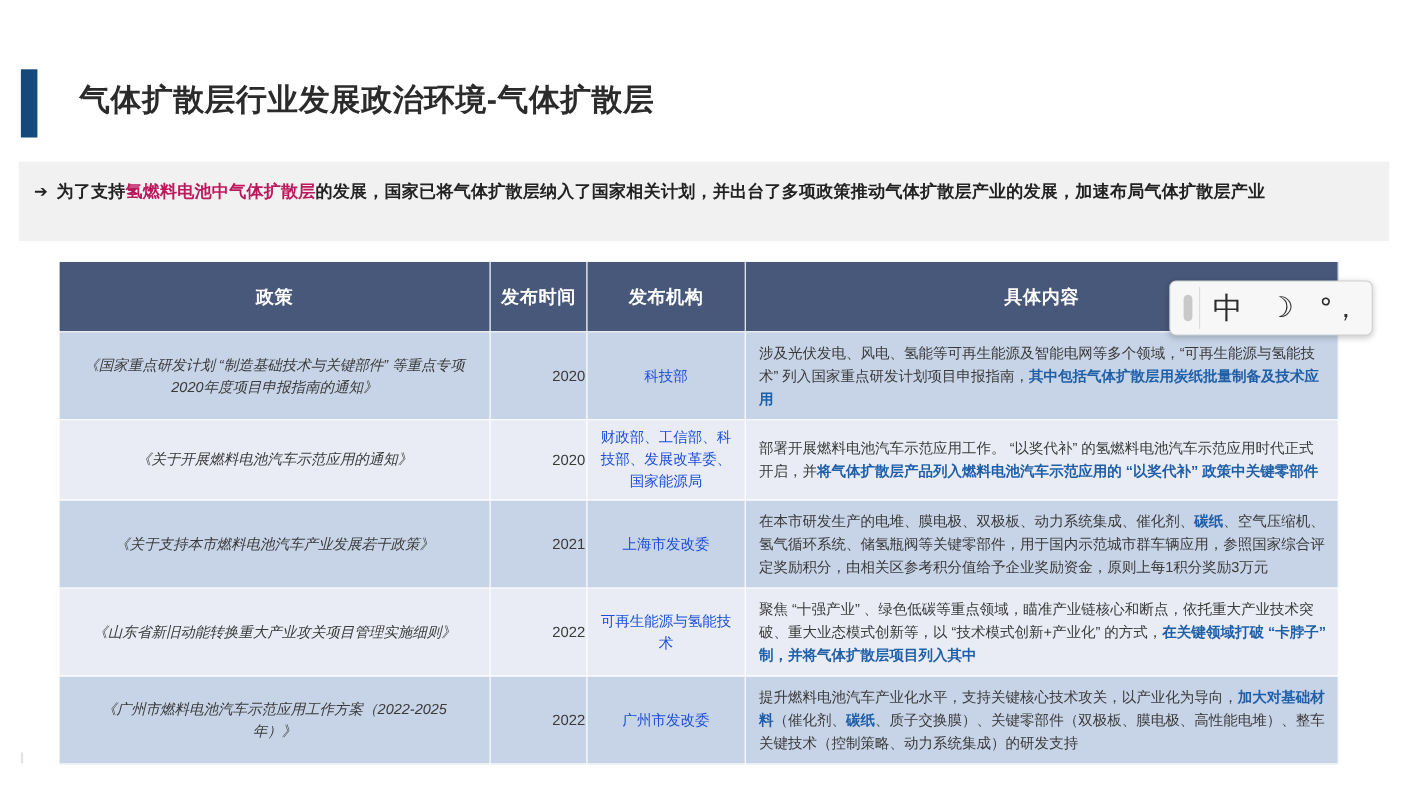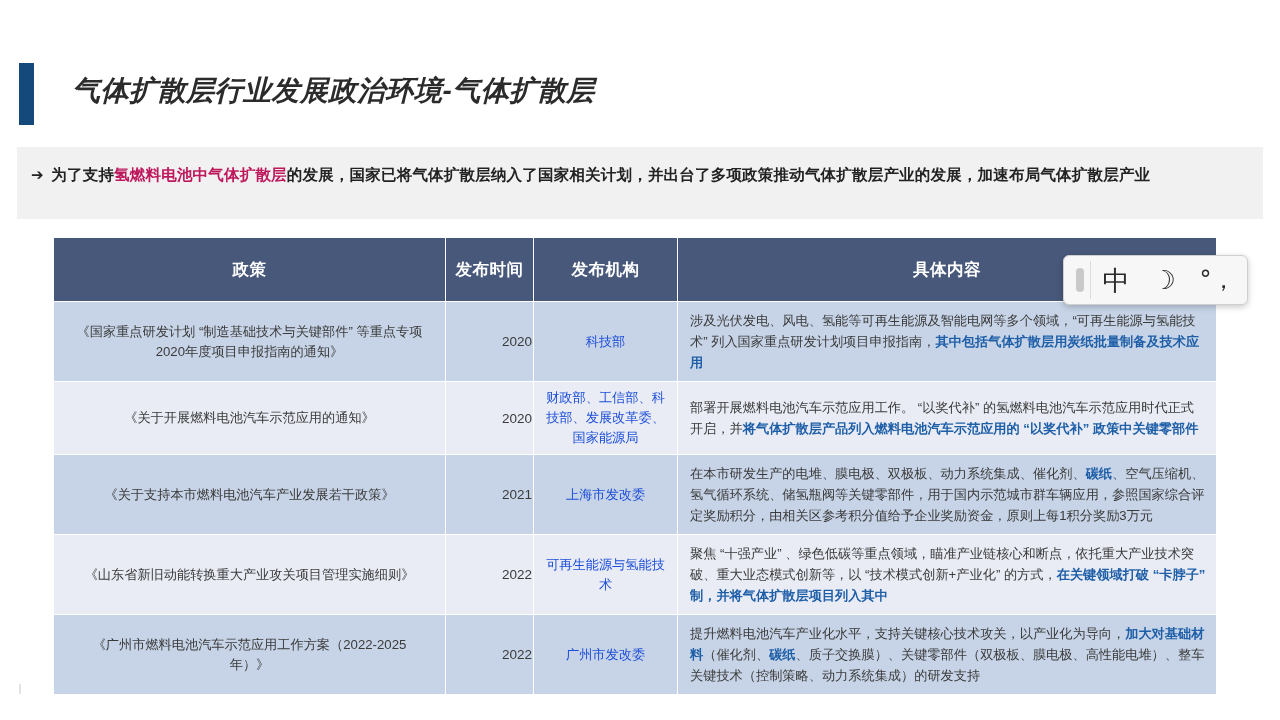--- a/index.html
+++ b/index.html
@@ -33,21 +33,20 @@
   }
   .slide-title {
     position: absolute;
     left: 72px;
     top: 16px;
     font-size: 28px;
     font-weight: bold;
     color: #2b2b2b;
     letter-spacing: 0.5px;
     white-space: nowrap;
-    font-style: italic;
   }
 
   
   .subtitle-band {
     position: absolute;
     left: 17px;
     top: 147px;
     width: 1246px;
     height: 72px;
     background: #F1F1F1;
@@ -101,20 +100,21 @@
 
   .policy-table tbody tr.odd  td { background: #C7D4E7; }
   .policy-table tbody tr.even td { background: #E9ECF5; }
 
   td.cell-policy {
     text-align: center;
     font-size: 13.2px;
     color: #3a3a3a;
     line-height: 20px;
     padding: 6px 22px;
+    font-style: italic;
   }
   td.cell-date {
     text-align: right;
     font-size: 13.5px;
     color: #3a3a3a;
   }
   td.cell-org {
     text-align: center;
     font-size: 13.2px;
     color: #1d4ed8;

